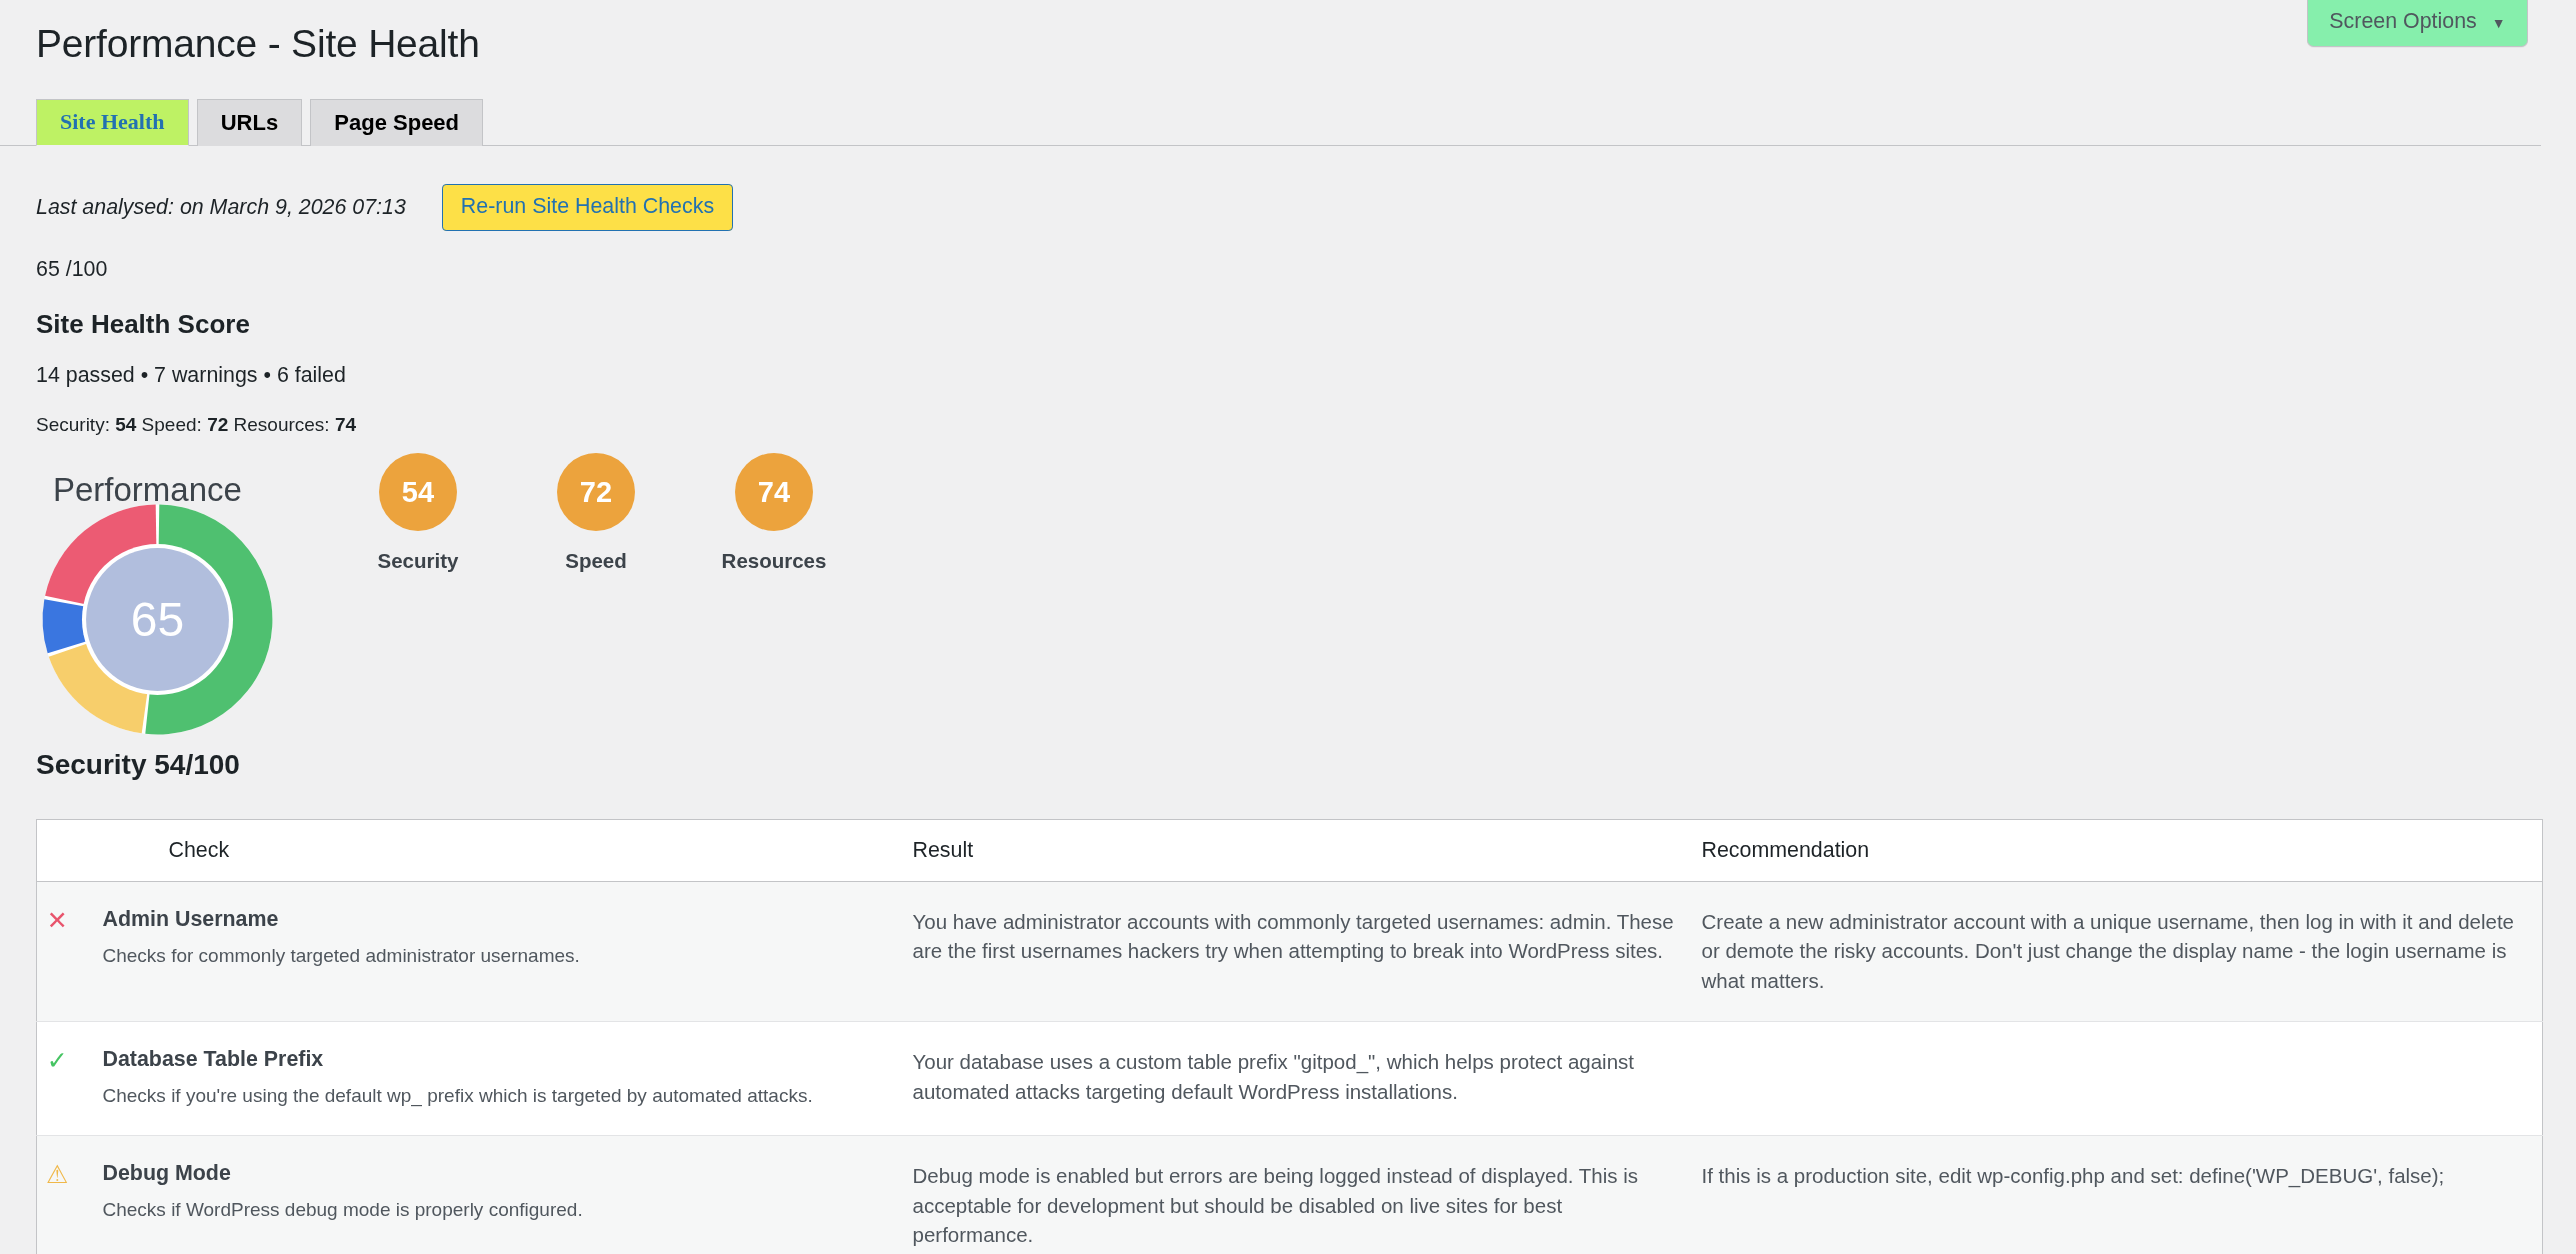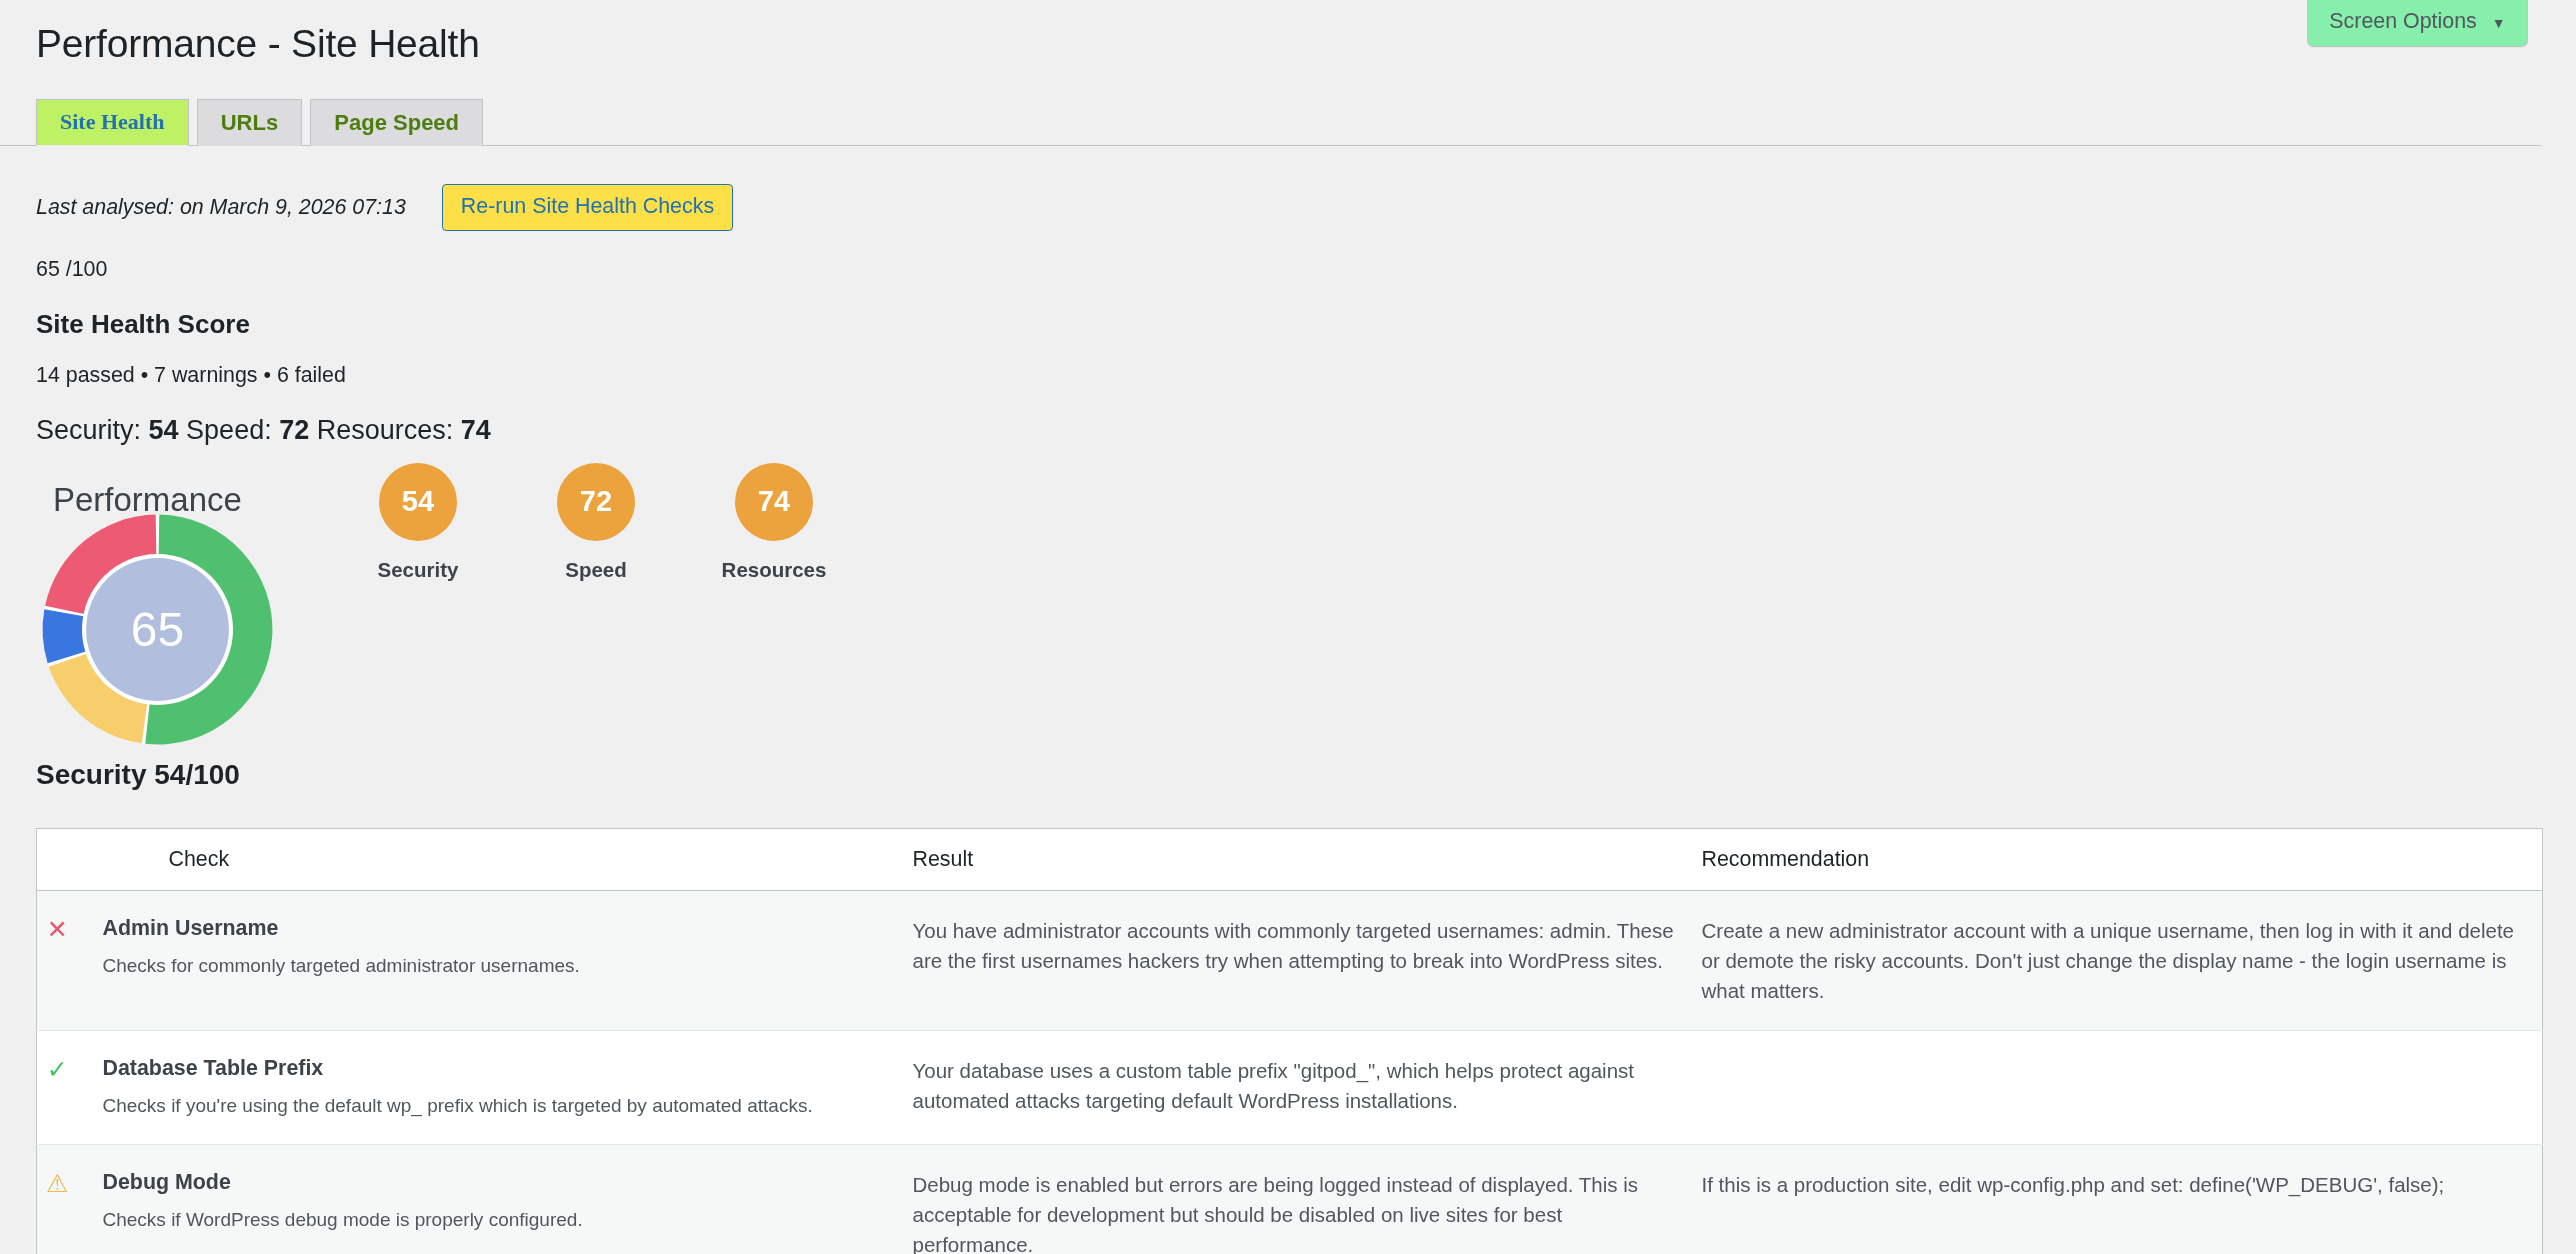--- a/index.html
+++ b/index.html
@@ -72,21 +72,21 @@
     border-bottom: 0.8px solid #c3c4c7;
     width: 2541px;
   }
   .nav-tab {
     display: inline-flex;
     align-items: center;
     justify-content: center;
     border: 0.8px solid #c3c4c7;
     border-bottom: none;
     background: #dcdcde;
-    color: #4d7c0f;
+    color: #000000;
     font-size: 22px;
     font-weight: bold;
     line-height: 1;
     padding: 0 23px;
     height: 47px;
     margin: 0 8.2px -0.8px 0;
     text-decoration: none;
     cursor: pointer;
     font-family: "Liberation Sans", sans-serif;
   }
@@ -142,21 +142,21 @@
     margin: 26px 0 0 0;
     line-height: 1.3;
   }
   .counts-line {
     font-size: 21.4px;
     color: #1d2327;
     margin-top: 21.4px;
     line-height: 1.2;
   }
   .breakdown-line {
-    font-size: 27px;
+    font-size: 19px;
     color: #1d2327;
     margin-top: 25px;
     line-height: 1.2;
   }
   .breakdown-line b { font-weight: bold; }
 
   
   .perf-area {
     margin-top: 16.4px;
     position: relative;

